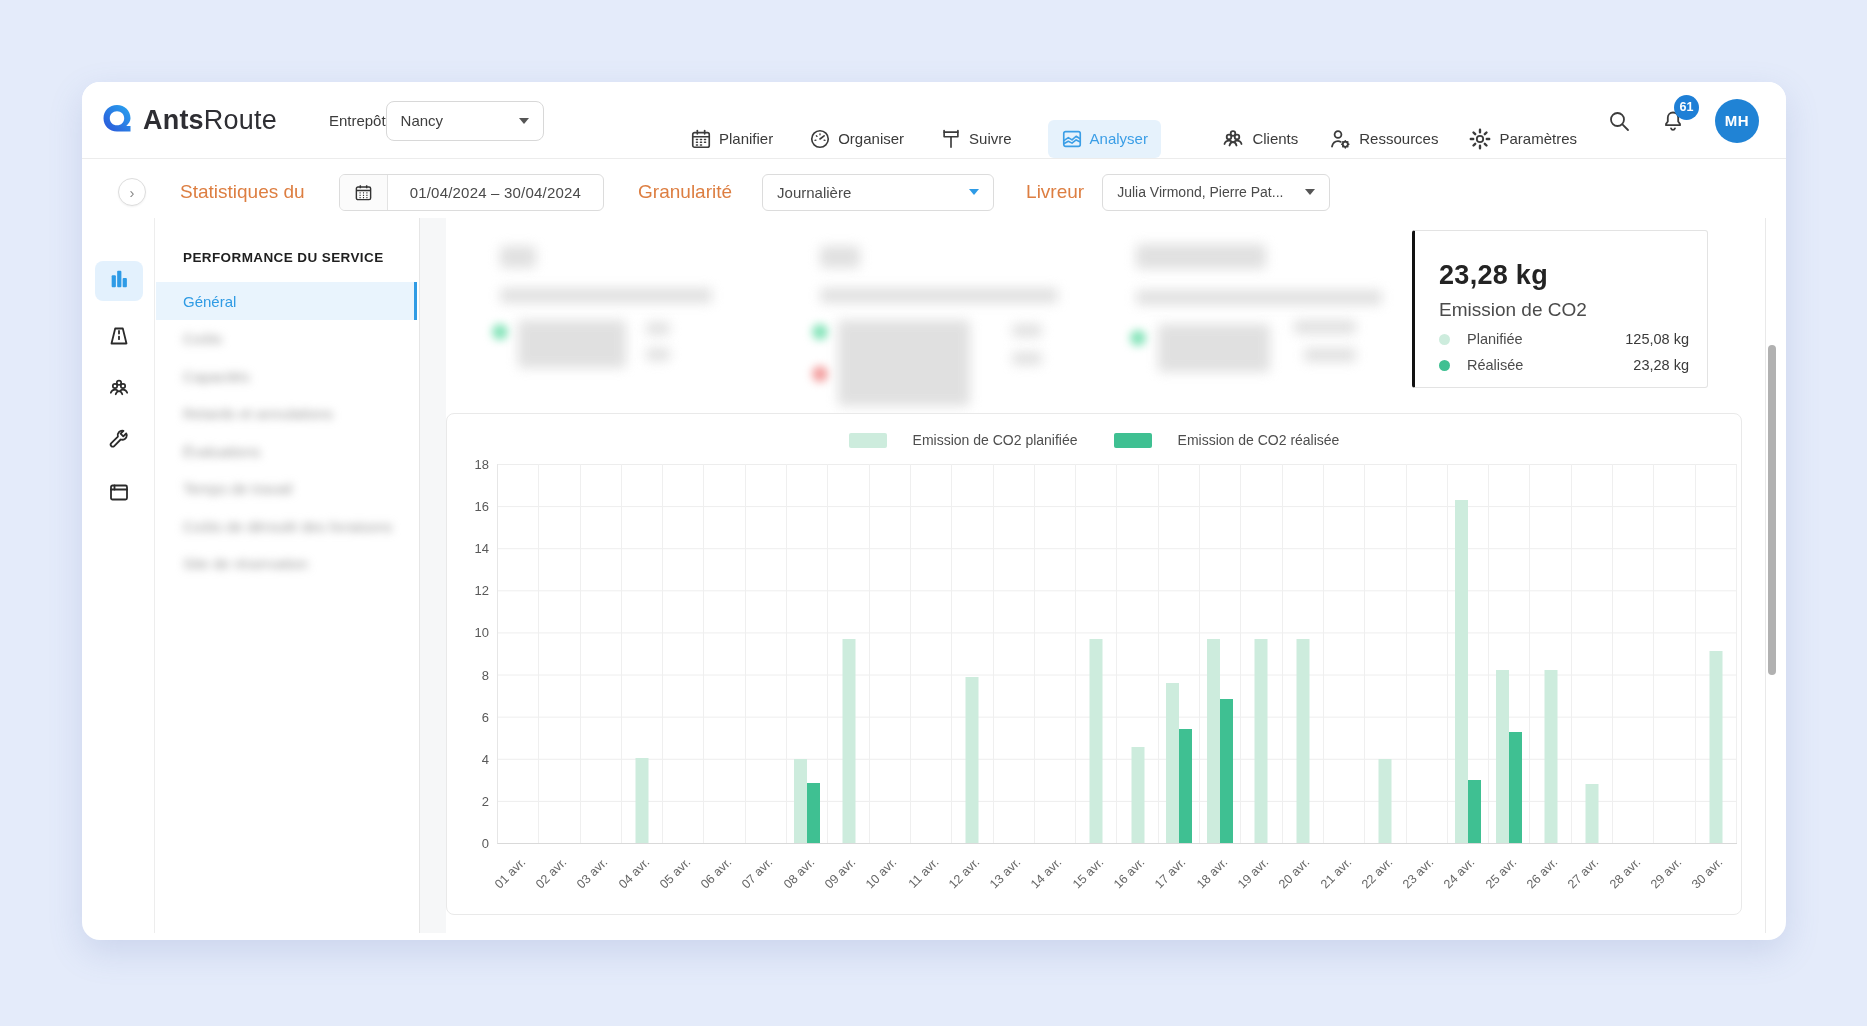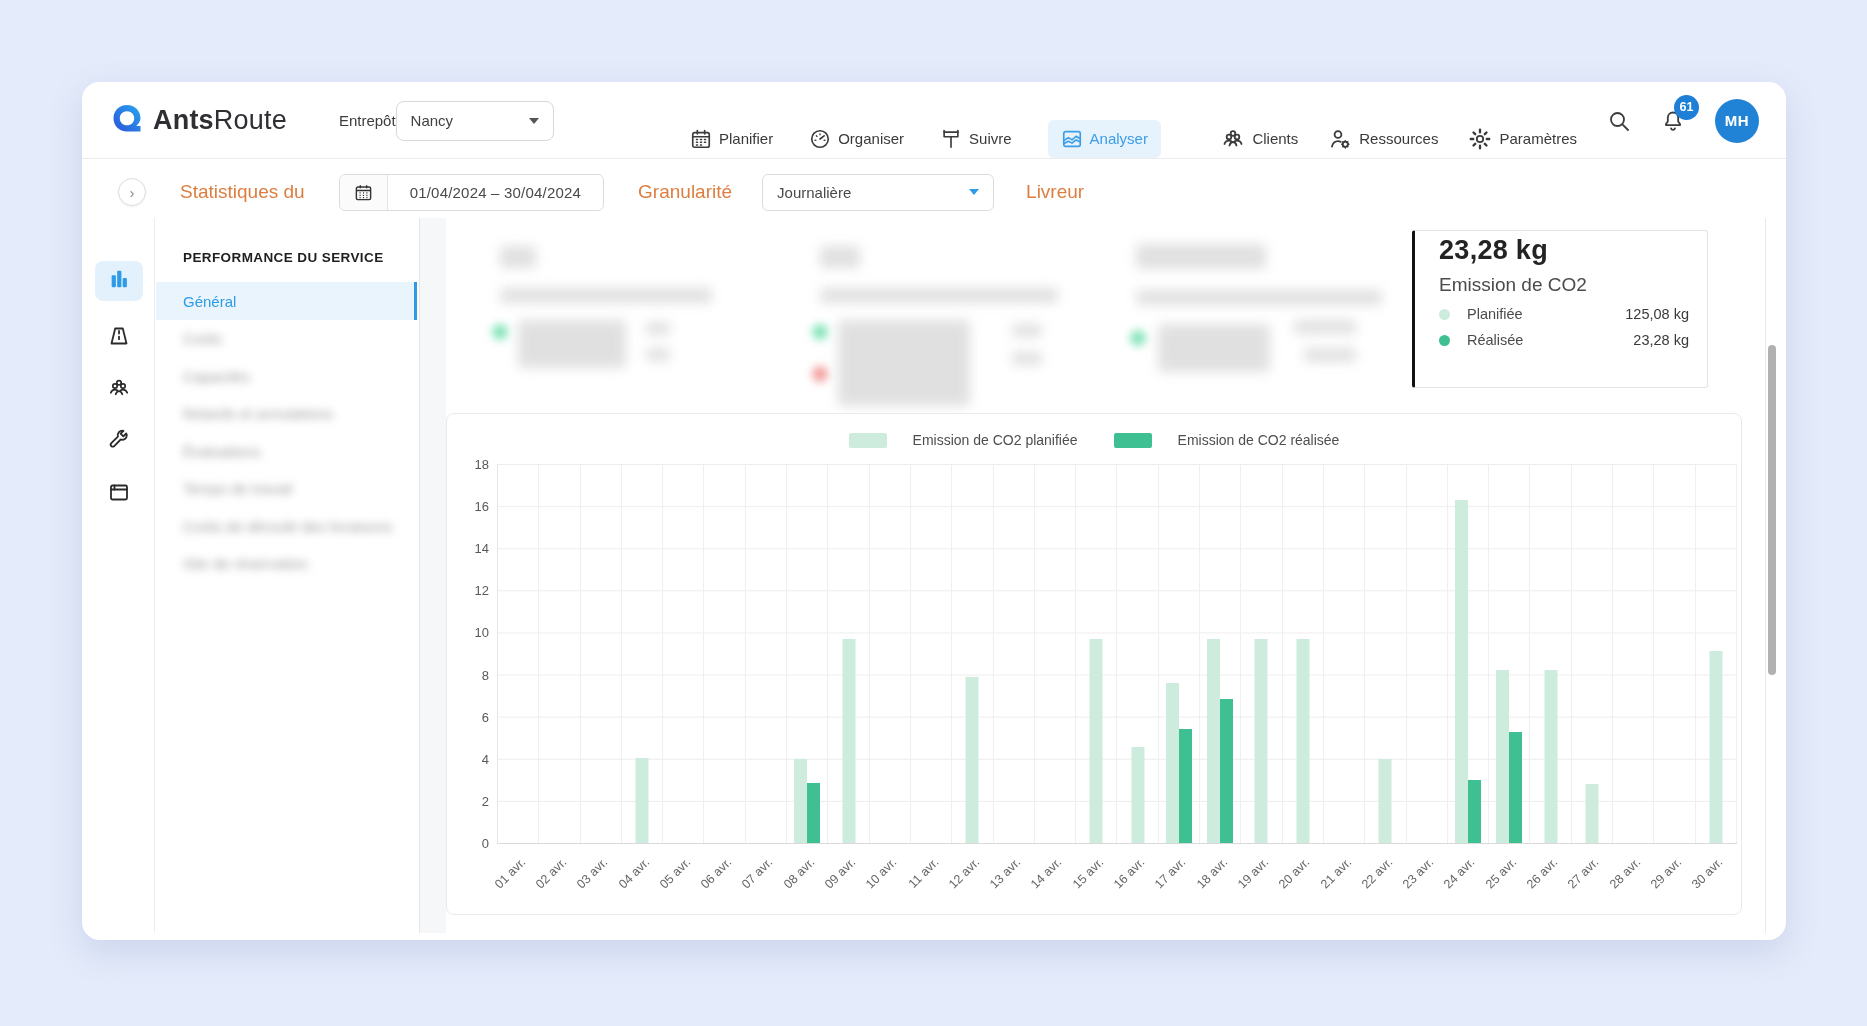--- a/index.html
+++ b/index.html
@@ -5,21 +5,21 @@
   * { margin:0; padding:0; box-sizing:border-box; }
   html,body { width:1867px; height:1026px; font-family:"Liberation Sans", sans-serif; }
   body { background:#e4ebfa; position:relative; overflow:hidden; }
 
   .window { position:absolute; left:82px; top:82px; width:1704px; height:858px;
             background:#fff; border-radius:18px; box-shadow:0 12px 34px rgba(90,110,180,.18); }
 
   
   .topnav { position:absolute; left:0; top:0; width:100%; height:77px;
             border-bottom:1px solid #ececec; border-radius:18px 18px 0 0; background:#fff; }
-  .nav-left { position:absolute; left:28px; top:0; height:77px; display:flex; align-items:center; }
+  .nav-left { position:absolute; left:18px; top:0; height:77px; display:flex; align-items:center; }
   .brand { display:flex; align-items:center; gap:9px; }
   .brand-text { font-size:27px; color:#2e2e33; letter-spacing:.2px; }
   .brand-text b { font-weight:800; }
   .wh-label { margin-left:52px; font-size:15px; color:#3c3c3c; }
   .wh-select { width:158px; height:40px; border:1px solid #d8d8d8; border-radius:8px;
                display:flex; align-items:center; padding:0 14px; font-size:15px; color:#3f3f3f; background:#fff; }
   .wh-select .caret { margin-left:auto; }
   .caret { width:0; height:0; border-left:5px solid transparent; border-right:5px solid transparent; border-top:6px solid #555; }
   .caret.blue { border-top-color:#2e9be6; }
 
@@ -73,21 +73,21 @@
 
   
   .kpi-card { position:absolute; left:26px; top:10px; width:1278px; height:178px; background:#fff; }
   .kpi-slot { position:absolute; top:10px; height:165px; }
   .blob { position:absolute; background:#d9d9d9; border-radius:4px; filter:blur(6px); opacity:.8; }
   .bdot { position:absolute; width:16px; height:16px; border-radius:50%; filter:blur(4px); }
   .bdot.green { background:#86e4ba; }
   .bdot.red { background:#f39f9f; }
 
   .co2-card { position:absolute; left:966px; top:2px; width:296px; height:158px; background:#fff;
-              border:1px solid #e3e3e3; border-left:3px solid #111; border-radius:3px; padding:4px 18px 0 24px; }
+              border:1px solid #e3e3e3; border-left:3px solid #111; border-radius:3px; padding:29px 18px 0 24px; }
   .co2-value { font-size:27px; font-weight:600; color:#232323; letter-spacing:.3px; }
   .co2-title { font-size:19px; color:#4b4b4b; margin-top:8px; }
   .co2-row { display:flex; align-items:center; margin-top:10px; font-size:14.5px; color:#4b4b4b; }
   .co2-row .dot { width:11px; height:11px; border-radius:50%; margin-right:17px; flex:0 0 auto; }
   .co2-row .val { margin-left:auto; color:#3a3a3a; }
 
   
   .chart-panel { position:absolute; left:26px; top:195px; width:1296px; height:502px; background:#fff;
                  border:1px solid #e9e9e9; border-radius:8px; }
   .legend { position:absolute; left:0; top:18px; width:100%; display:flex; justify-content:center; align-items:center; gap:10px; font-size:14px; color:#4e4e4e; }
@@ -280,20 +280,24 @@
           </svg>
         </span>
         <span class="date-val">01/04/2024 – 30/04/2024</span>
       </div>
       <span class="fb-label g">Granularité</span>
       <div class="sel granularity">
         <span>Journalière</span>
         <span class="caret blue"></span>
       </div>
       <span class="fb-label l">Livreur</span>
+      <div class="sel driver">
+        <span style="overflow:hidden;white-space:nowrap;">Julia Virmond, Pierre Pat...</span>
+        <span class="caret"></span>
+      </div>
     </div>
   </div>
 
   <div class="bodyarea">
     <div class="rail" id="icon-rail">
         <div class="rail-item active" style="top: 43px;">
           <span><svg width="22" height="22" viewBox="0 0 24 24" fill="#2e9be6">
               <rect x="4" y="8" width="4.6" height="13" rx="1"></rect>
               <rect x="10" y="3" width="4.6" height="18" rx="1"></rect>
               <rect x="16" y="11" width="4.6" height="10" rx="1"></rect>

